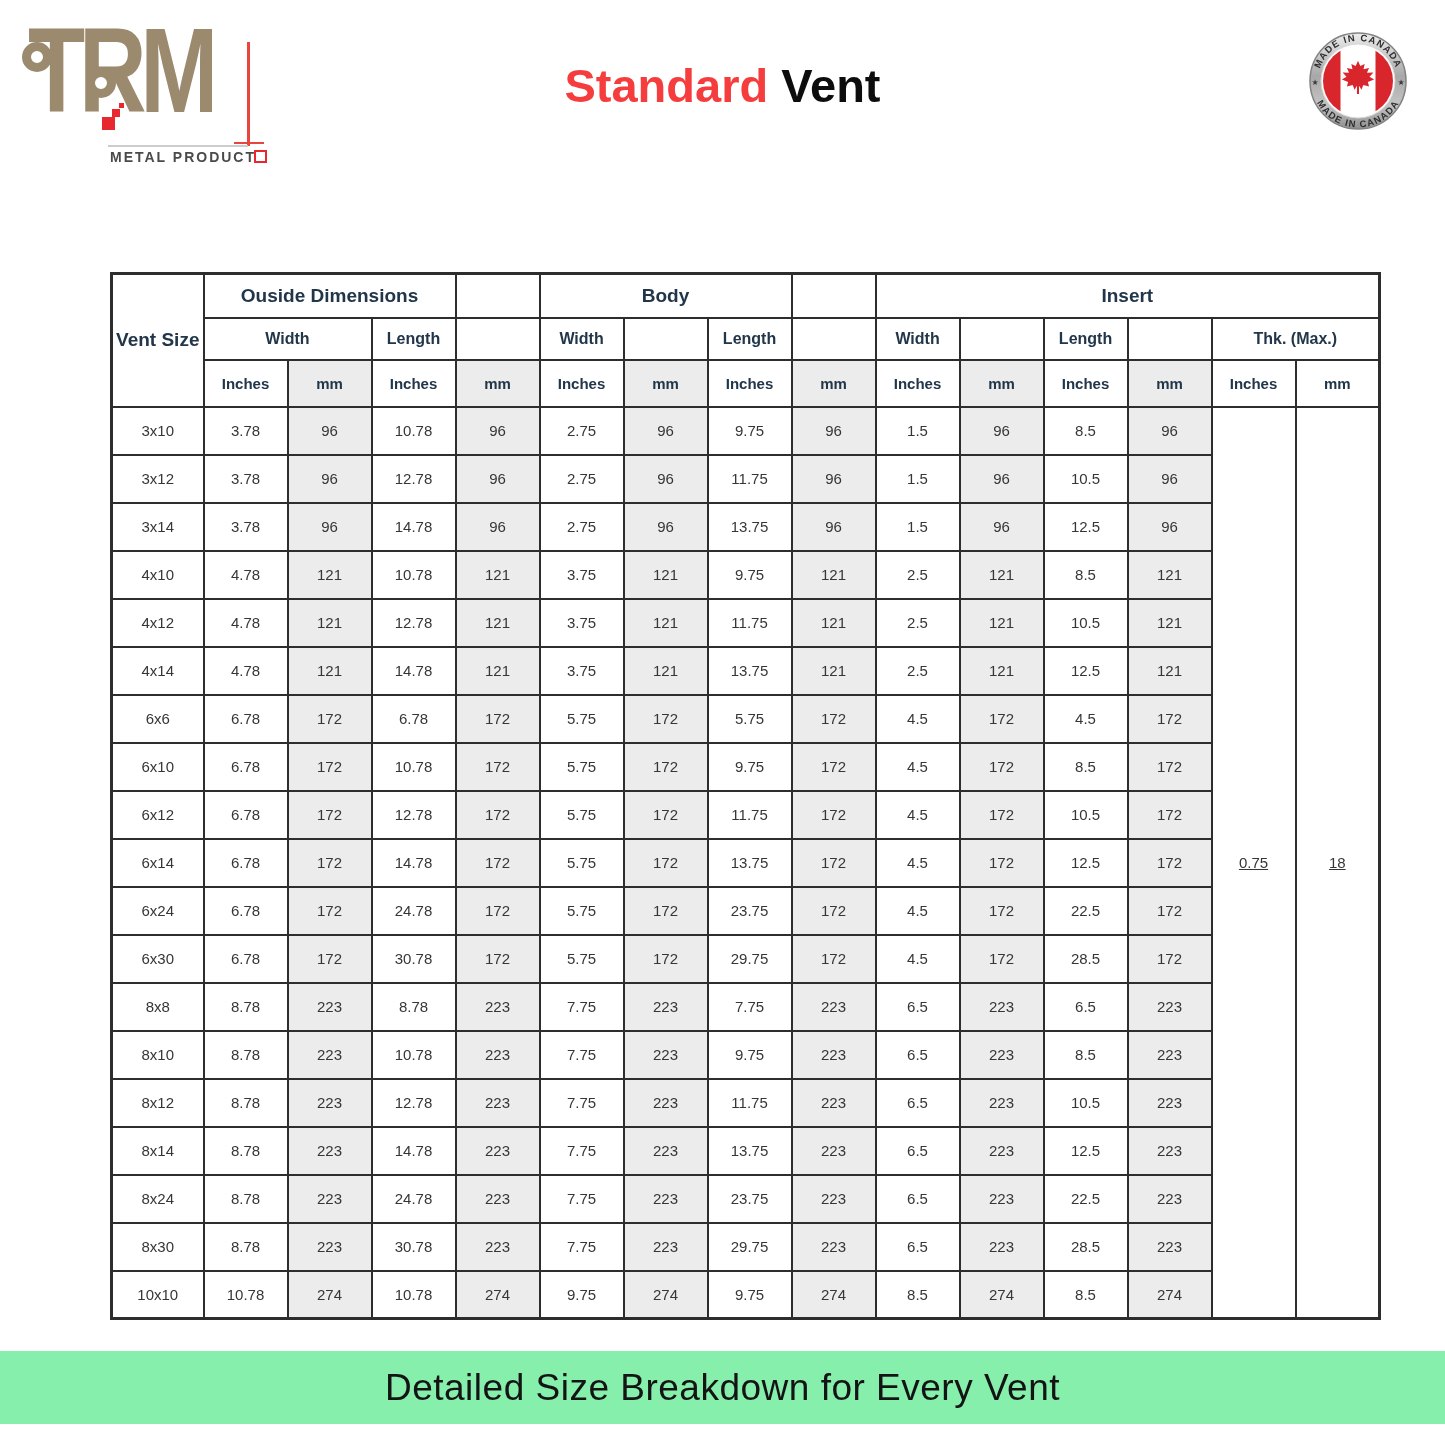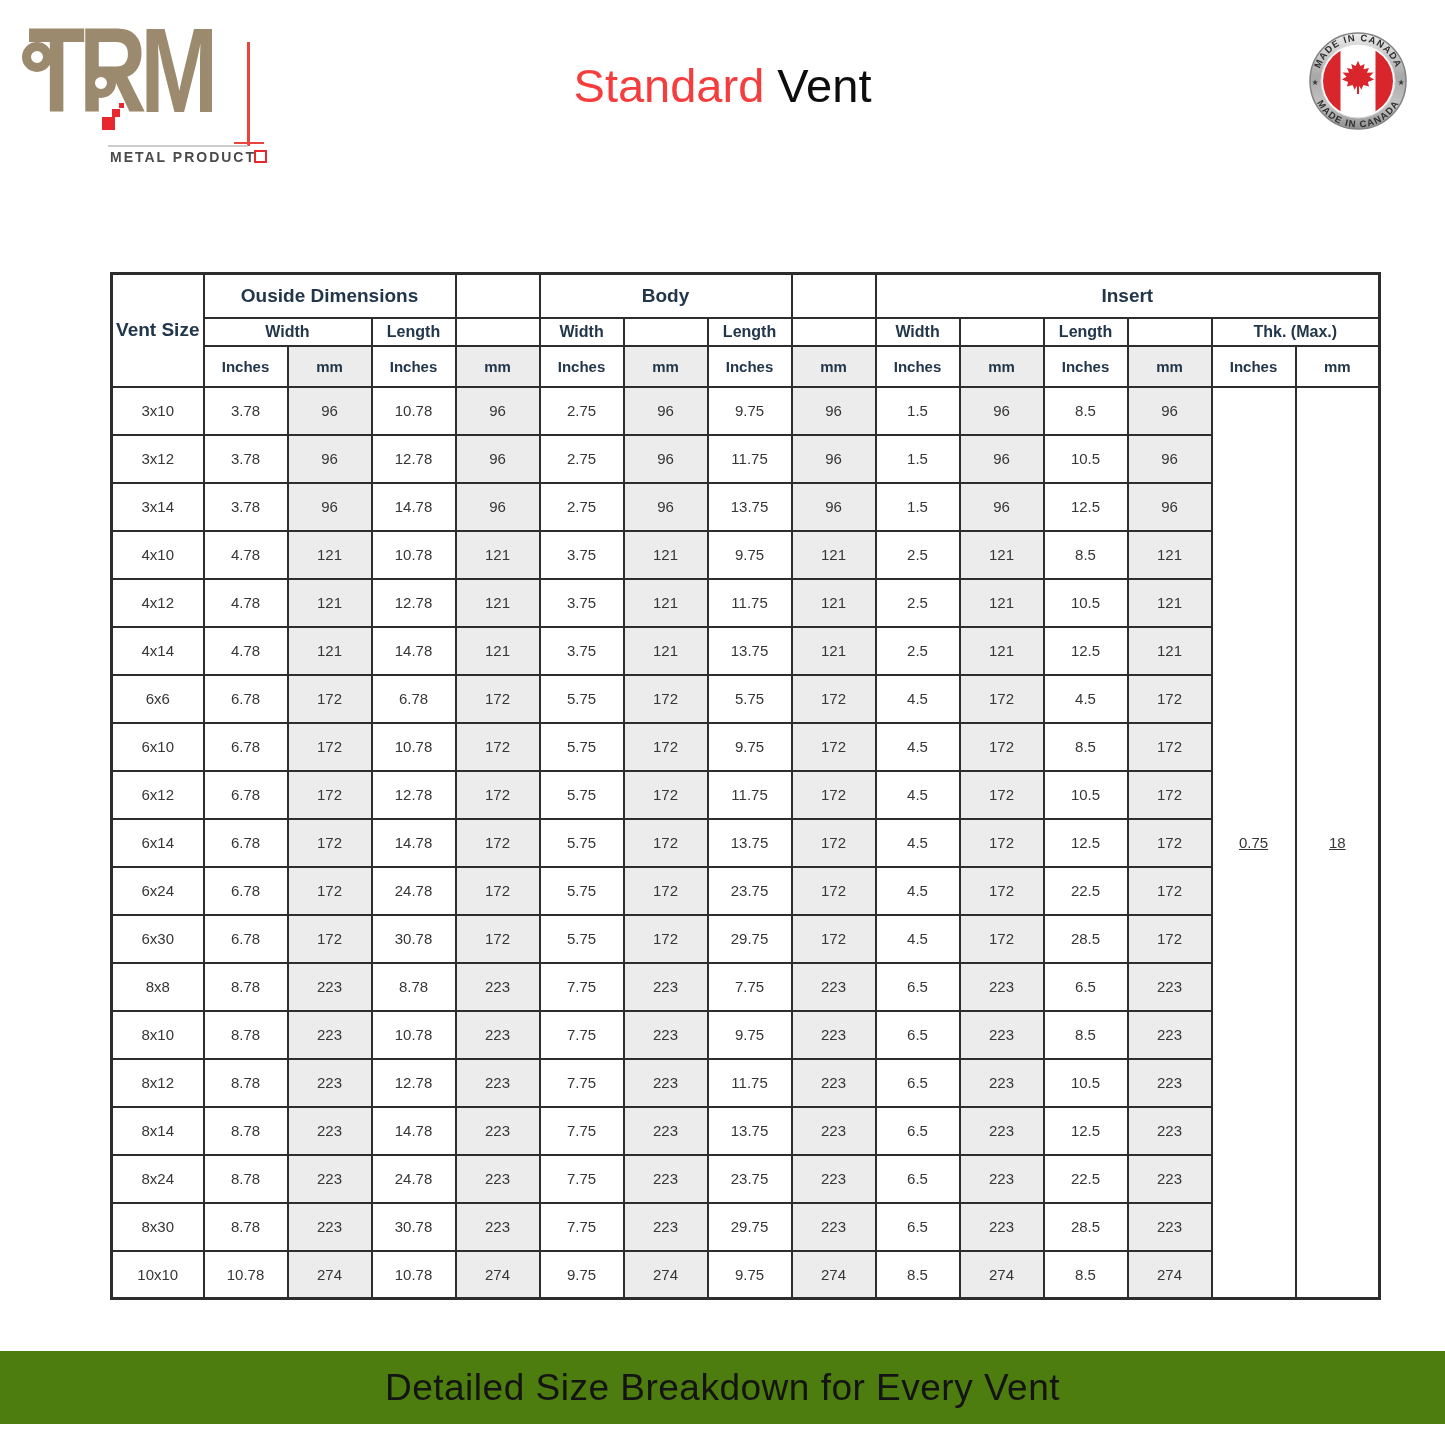--- a/index.html
+++ b/index.html
@@ -23,50 +23,50 @@
   .sq.s3{left:91px;top:87px;width:5px;height:5px;}
   .red-vline{position:absolute;left:219px;top:26px;width:3px;height:104px;background:#e8453f;}
   .red-htick{position:absolute;left:206px;top:126px;width:30px;height:2px;background:#e8453f;}
   .gray-hline{position:absolute;left:80px;top:129px;width:140px;height:2px;background:#cccccc;}
   .logo-sub{position:absolute;left:82px;top:133px;font-size:14px;font-weight:700;color:#4a4a4a;letter-spacing:2px;white-space:nowrap;}
   .sq-outline{position:absolute;left:226px;top:134px;width:9px;height:9px;border:2px solid #e8282f;background:#fff;}
 
   
   .title{
     position:absolute;left:0;top:52px;width:100%;text-align:center;
-    font-size:47px;font-weight:400;color:#0d0d0d;line-height:67px;letter-spacing:0px;margin:0;
+    font-size:47px;font-weight:700;color:#0d0d0d;line-height:67px;letter-spacing:0px;margin:0;
   }
   .title .red{color:#f63d3e;}
 
   
   .badge{position:absolute;left:1294px;top:17px;}
 
   
   table.vent-table{
     position:absolute;left:110px;top:272px;width:1267px;
     border-collapse:collapse;table-layout:fixed;background:#ffffff;
   }
   table.vent-table col{width:84px;}
   table.vent-table col.c0{width:92px;}
   table.vent-table th,table.vent-table td{
     border:2px solid #2d2d2d;text-align:center;vertical-align:middle;padding:0;overflow:hidden;
   }
   table.vent-table{border:3px solid #2d2d2d;}
   thead th{color:#22364a;font-weight:700;}
   tr.r1{height:44px;}  tr.r1 th{font-size:19px;}
-  tr.r2{height:28px;}  tr.r2 th{font-size:16px;}
-  tr.r3{height:41px;margin-top:20px;}  tr.r3 th{font-size:15px;}
+  tr.r2{height:42px;}  tr.r2 th{font-size:16px;}
+  tr.r3{height:47px;margin-top:20px;}  tr.r3 th{font-size:15px;}
   tbody tr{height:48px;}
   tbody td{font-size:15px;color:#363636;}
   .shade{background:#ececec;}
   td.thk{background:#ffffff;text-decoration:underline;}
 
   
   .footer-band{
-    position:absolute;left:0;top:1351px;width:1445px;height:73px;background:#4d7c0f;
+    position:absolute;left:0;top:1351px;width:1445px;height:73px;background:#86efac;
     display:flex;align-items:center;justify-content:center;
     font-size:37px;color:#141414;font-weight:400;letter-spacing:.5px;
   }
 </style>
 </head>
 <body>
 
 <div class="canvas">
 
   <div class="logo">

